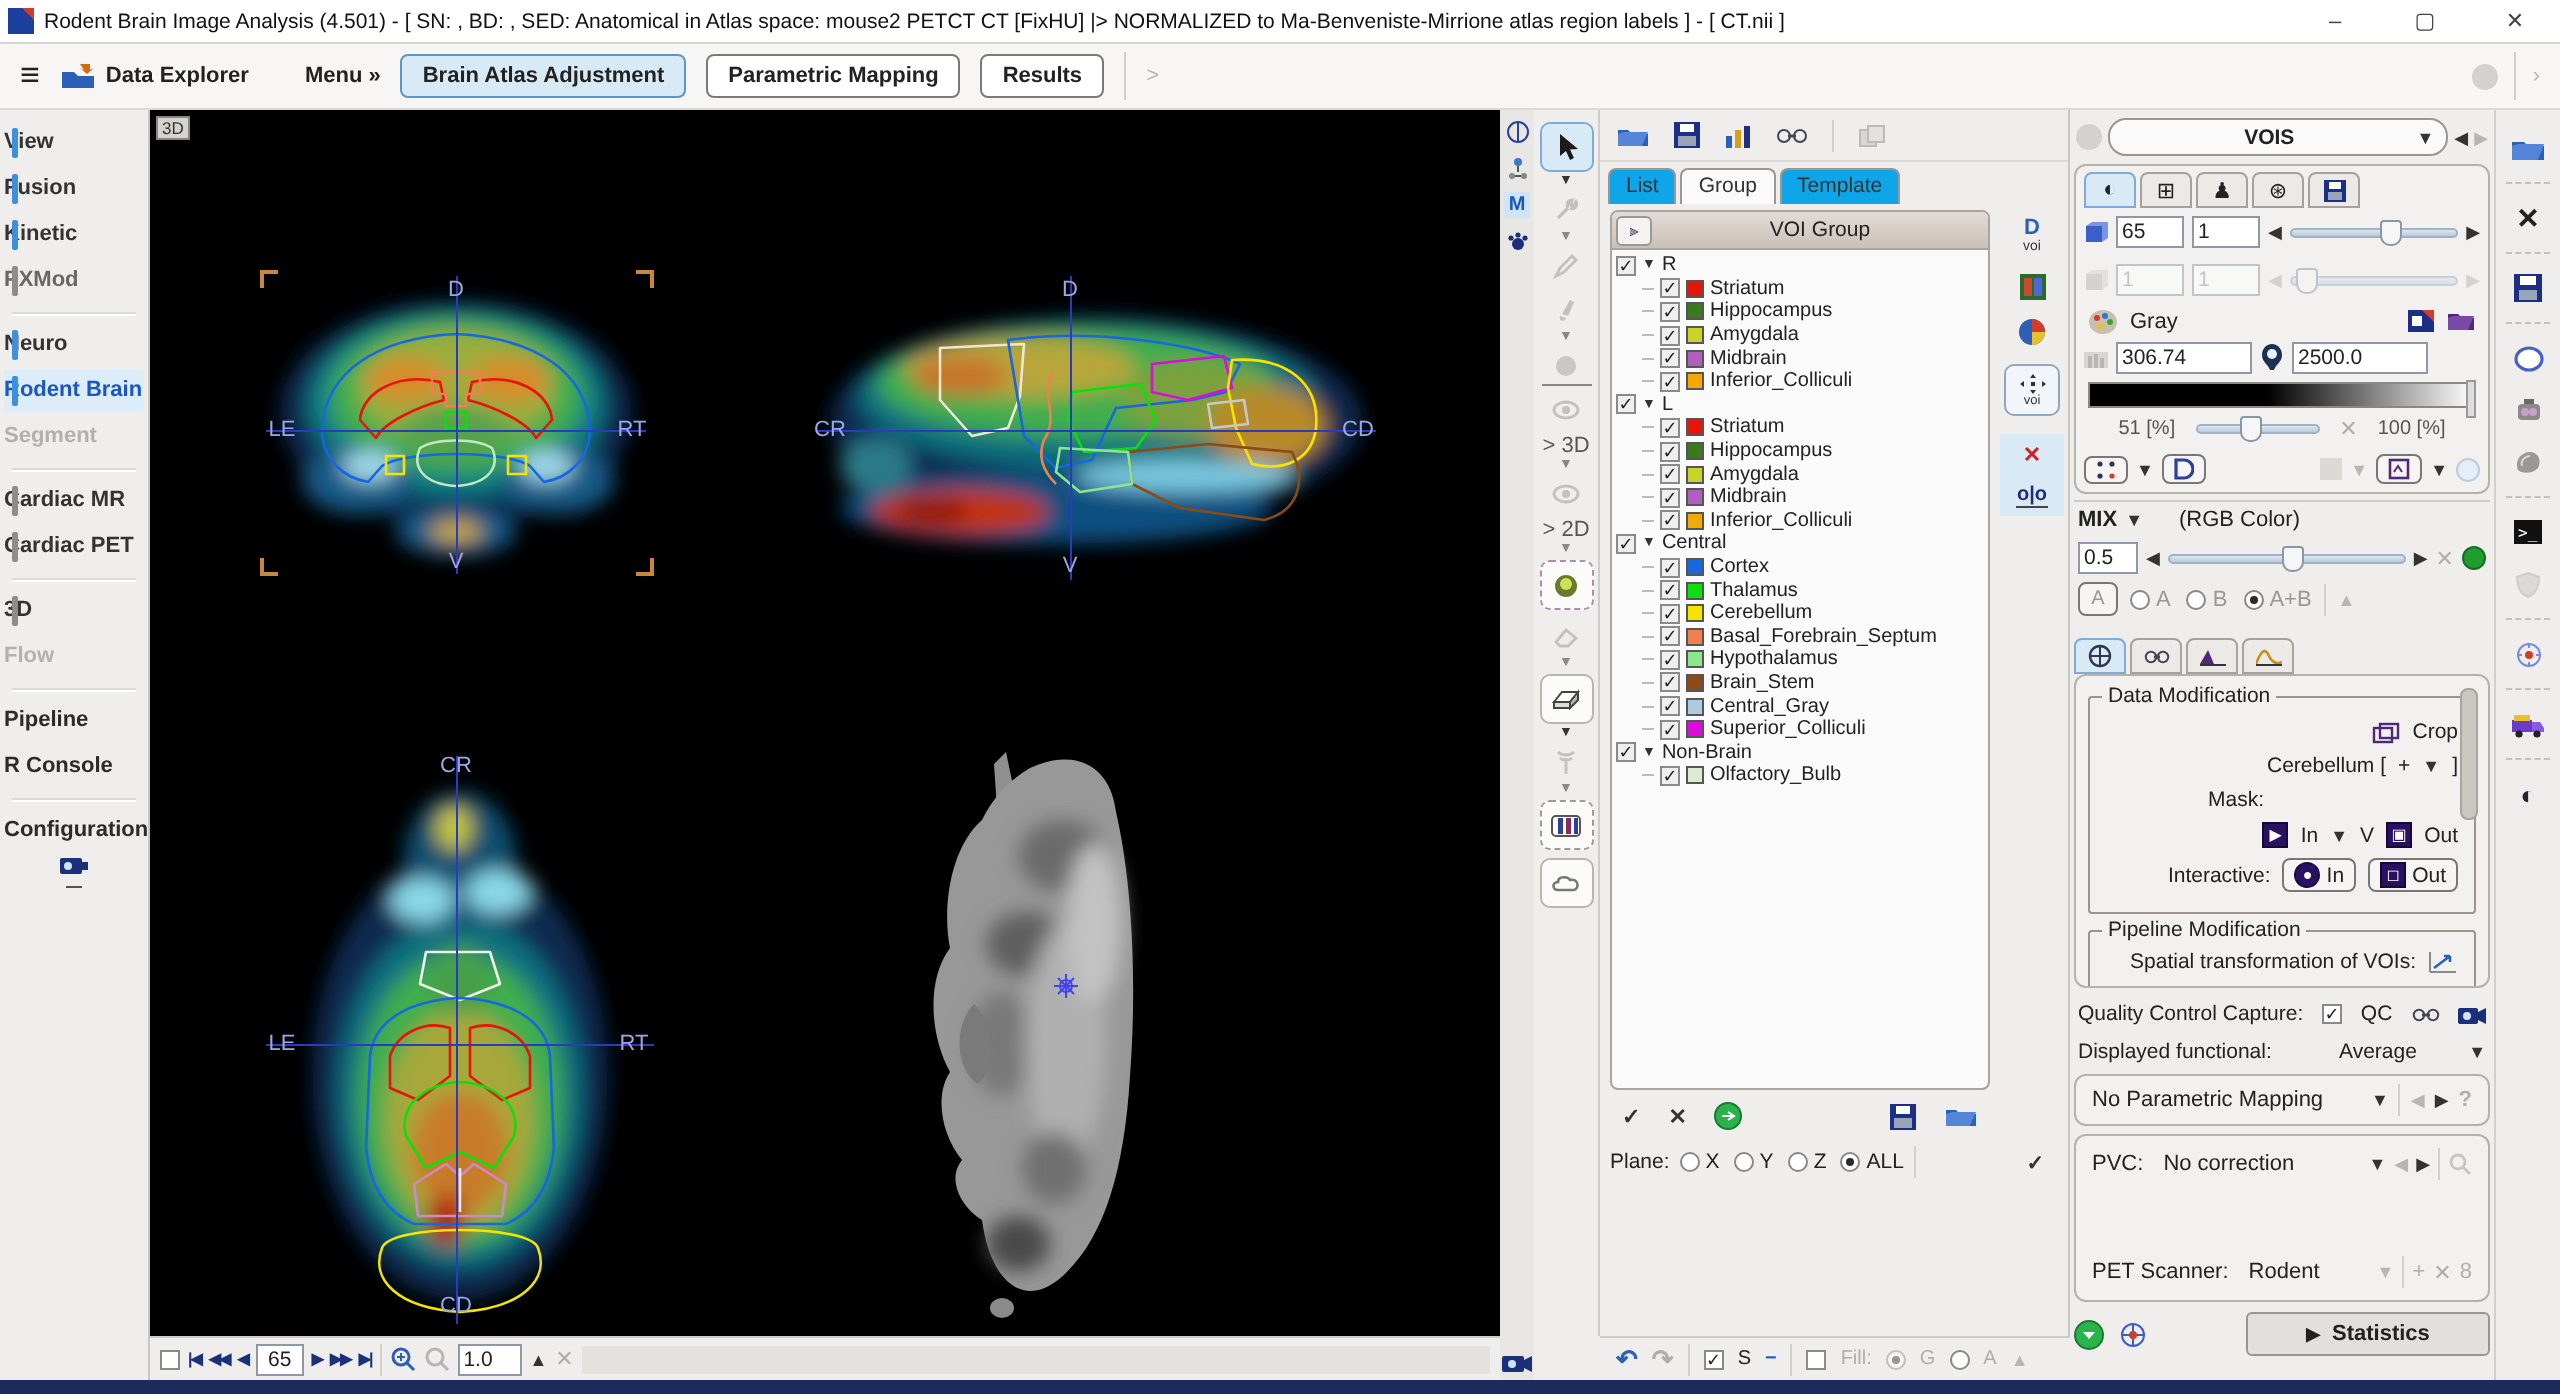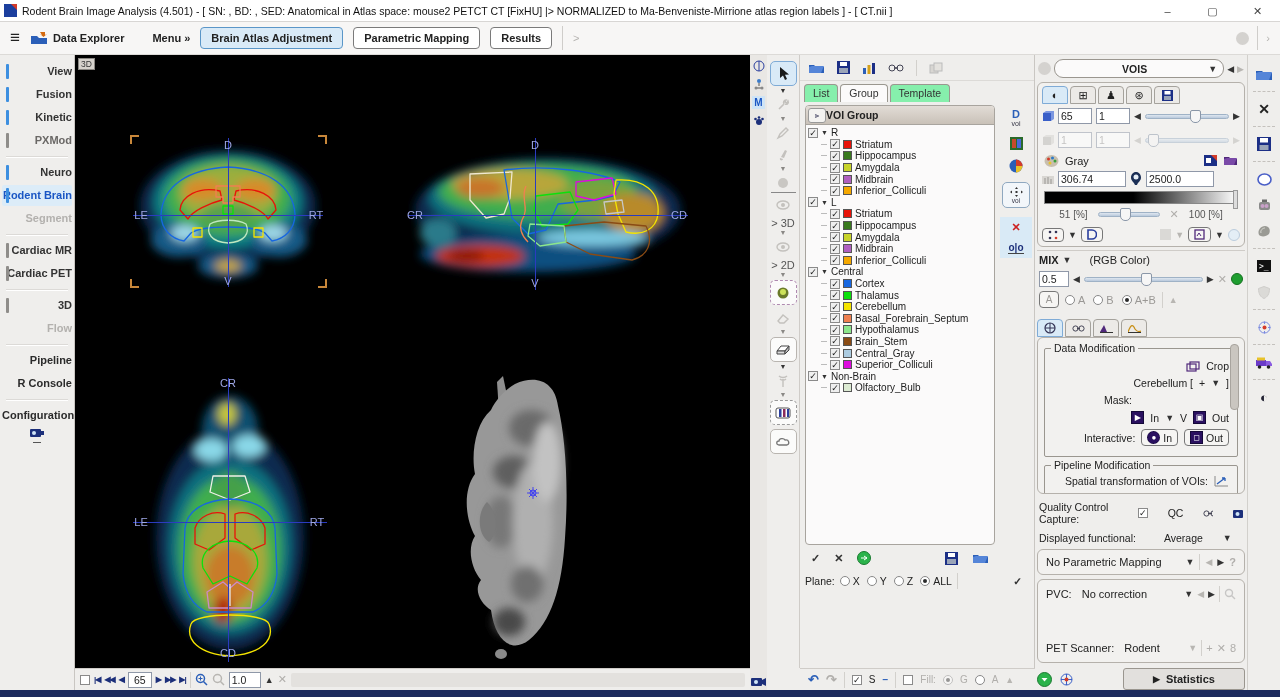--- a/index.html
+++ b/index.html
@@ -16,21 +16,21 @@
 
 #menubar{left:0;top:22px;width:1280px;height:33px;background:#f7f6f5;border-bottom:1px solid #dcdad7;display:flex;align-items:center;gap:10px;padding:0 10px}
 #hamburger{font-size:17px;font-weight:bold;color:#222;line-height:16px}
 .mb-item{display:flex;align-items:center;gap:5px;font-weight:bold;color:#222}
 .mtab{border:1px solid #7a7a7a;border-radius:4px;background:#fff;padding:4px 10px;font-weight:bold;color:#222}
 .mtab.active{background:#d9eaf7;border-color:#5a96c8}
 .mb-sep{width:1px;height:24px;background:#cfcdca}
 .dim{color:#b5b3b0}
 
 #sidebar{left:0;top:55px;width:75px;height:642px;background:#efeeec;border-right:1px solid #c9c6c2;padding-top:4px}
-.side-item{position:relative;height:21px;line-height:21px;text-align:right;font-weight:bold;font-size:11px;color:#333;margin:2px 2px}
+.side-item{position:relative;height:21px;line-height:21px;text-align:left;font-weight:bold;font-size:11px;color:#333;margin:2px 2px}
 .side-item.barblue::before,.side-item.bargray::before{content:"";position:absolute;left:4px;top:3px;bottom:3px;width:3px;border-radius:1px}
 .side-item.barblue::before{background:#3d8fe0}
 .side-item.bargray::before{background:#8f8d8a}
 .side-item.active{background:#dcecf8;color:#1a56c4;border-radius:2px}
 .side-item.disabled{color:#b3b1ae}
 .side-item.dim2{color:#6a6866}
 .side-item.plain{font-weight:bold;color:#2b2b2b}
 .side-sep{height:1px;background:#dcdad7;margin:5px 6px;box-shadow:0 1px 0 #fff}
 #config-icon{margin:2px auto 0;width:18px;text-align:center}
 
@@ -54,25 +54,25 @@
 .tc-btn.dashed{border-style:dashed;border-color:#b08ab0}
 .tc-ico{width:25px;height:20px;display:flex;align-items:center;justify-content:center;margin:1px 0;color:#c3c1bd}
 .tc-car{font-size:7px;color:#8a8885;line-height:6px}
 .tc-car.dark{color:#333}
 .tc-lab{font-size:11px;color:#555;margin:1px 0}
 #strip-cam{left:751px;top:676px}
 
 #voi-panel{left:800px;top:55px;width:235px;height:613px;background:#efeeec;border-right:1px solid #c9c6c2}
 #vp-toolbar{height:26px;display:flex;align-items:center;gap:12px;padding:0 8px;border-bottom:1px solid #dcdad7}
 #vp-tabs{display:flex;gap:2px;padding:3px 4px 0}
-.vtab{border:1px solid #9a978f;border-bottom:none;border-radius:4px 4px 0 0;background:#86efac;padding:2px 8px 3px;font-size:10.5px;color:#333}
+.vtab{border:1px solid #9a978f;border-bottom:none;border-radius:4px 4px 0 0;background:#0ea5e9;padding:2px 8px 3px;font-size:10.5px;color:#333}
 .vtab.active{background:#fbfafa;font-weight:normal}
 #voi-box{position:absolute;left:5px;top:50px;width:190px;height:440px;background:#fbfafa;border:1px solid #a8a49e;border-radius:4px;overflow:hidden}
 #voi-box-head{height:19px;background:linear-gradient(#e2dcd6,#c9c1b8);border-bottom:1px solid #a8a49e;display:flex;align-items:center}
-#voi-box-title{flex:1;text-align:left;font-weight:bold;font-size:10.5px;color:#222}
+#voi-box-title{flex:1;text-align:center;font-weight:normal;font-size:10.5px;color:#222}
 #voi-head-btn{width:18px;height:15px;margin-left:2px;border:1px solid #999;border-radius:3px;background:#f4f3f1;font-size:8px;line-height:13px;text-align:center;color:#335}
 #voi-tree{padding:2px 0 0 2px}
 .tree-row{display:flex;align-items:center;height:11.6px;font-size:10px;gap:3px;white-space:nowrap}
 .item-row{padding-left:13px}
 .conn{width:6px;height:1px;background:#bbb}
 .cb{display:inline-block;width:10px;height:10px;border:1px solid #8a8a8a;background:#efefef;font-size:9px;line-height:8px;text-align:center;color:#222;flex:0 0 10px}
 .swatch{width:9px;height:9px;border:1px solid #555;flex:0 0 9px}
 .caret{font-size:7px;color:#333}
 .gname{font-size:10px;color:#222}
 .iname{font-size:10px;color:#222}
@@ -116,21 +116,21 @@
 #ab-row{display:flex;align-items:center;gap:6px;margin:4px 0;color:#9a9895}
 .abtn{border:1px solid #777;border-radius:4px;background:#f6f5f3;width:20px;height:17px;display:flex;align-items:center;justify-content:center;font-size:10px}
 #func-tabs{display:flex;gap:2px;margin:4px 0 0}
 #mod-card{position:relative;padding:2px 2px 4px;height:157px;overflow:hidden}
 fieldset{border:1px solid #9a968f;border-radius:2px;margin:2px 4px;padding:1px 6px 5px}
 legend{padding:0 3px;font-size:10.5px;color:#222}
 .fsrow{display:flex;align-items:center;justify-content:flex-end;gap:6px;margin:5px 2px;font-size:10.5px}
 .nvico{width:13px;height:13px;background:#2a1060;border:1px solid #140838;display:inline-flex;align-items:center;justify-content:center;color:#fff;font-size:8px}
 .minibtn{border:1px solid #777;border-radius:4px;background:#f6f5f3;display:inline-flex;align-items:center;gap:3px;padding:1px 5px}
 #scrollpill{position:absolute;right:5px;top:6px;width:9px;height:66px;background:#cac6c0;border:1px solid #a8a49e;border-radius:4px}
-.rp-line{display:flex;align-items:center;justify-content:flex-start;gap:20px;margin:7px 2px 0;font-size:10.5px}
+.rp-line{display:flex;align-items:center;justify-content:space-between;gap:2px;margin:7px 2px 0;font-size:10.5px}
 #param-card{margin-top:5px;height:26px;display:flex;align-items:center;gap:5px;padding:0 8px}
 #pvc-card{margin-top:4px;height:84px;padding:6px 8px;display:flex;flex-direction:column;justify-content:space-between}
 #rp-bottomrow{display:flex;align-items:center;gap:8px;margin-top:5px}
 #stats-btn{flex:0 0 122px;margin-left:auto;height:22px;border:1px solid #9a968f;border-radius:3px;background:#e2e0dd;display:flex;align-items:center;justify-content:center;gap:6px;font-weight:bold}
 
 #edge-strip{left:1247px;top:55px;width:33px;height:635px;background:#efeeec;border-left:1px solid #d2d0cc;display:flex;flex-direction:column;align-items:center;padding-top:6px}
 .es-ico{height:26px;display:flex;align-items:center;justify-content:center}
 .es-sep{width:22px;border-top:1px dashed #c4c1bd;margin:4px 0}
 
 #statusline{left:0;top:690px;width:1280px;height:7px;background:#1d2a5e}

